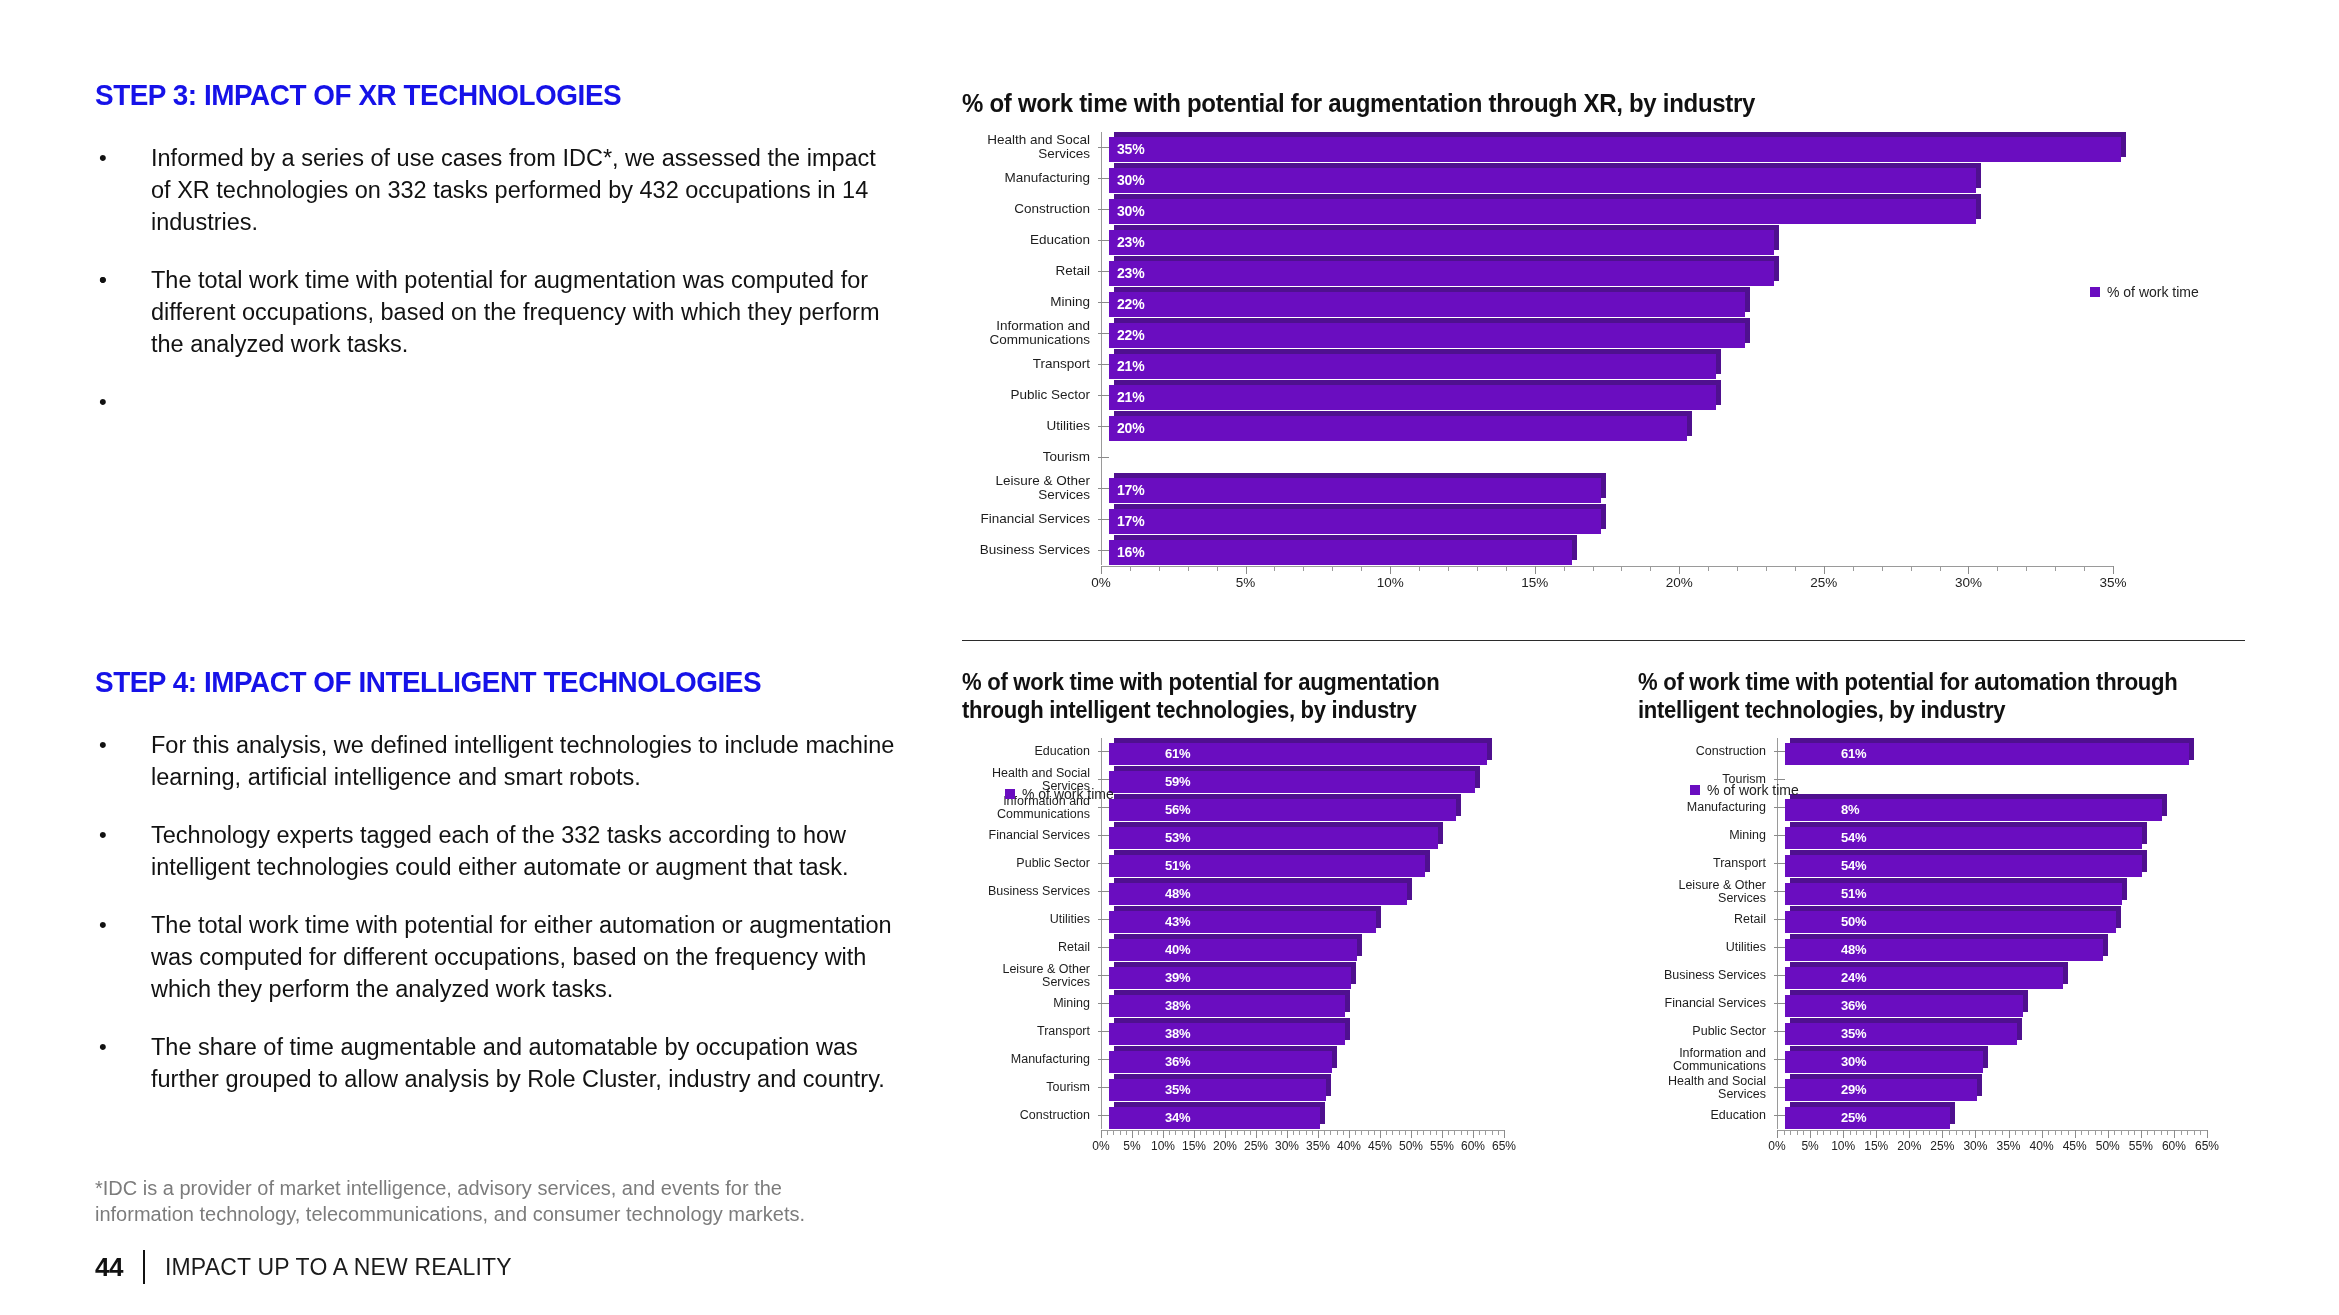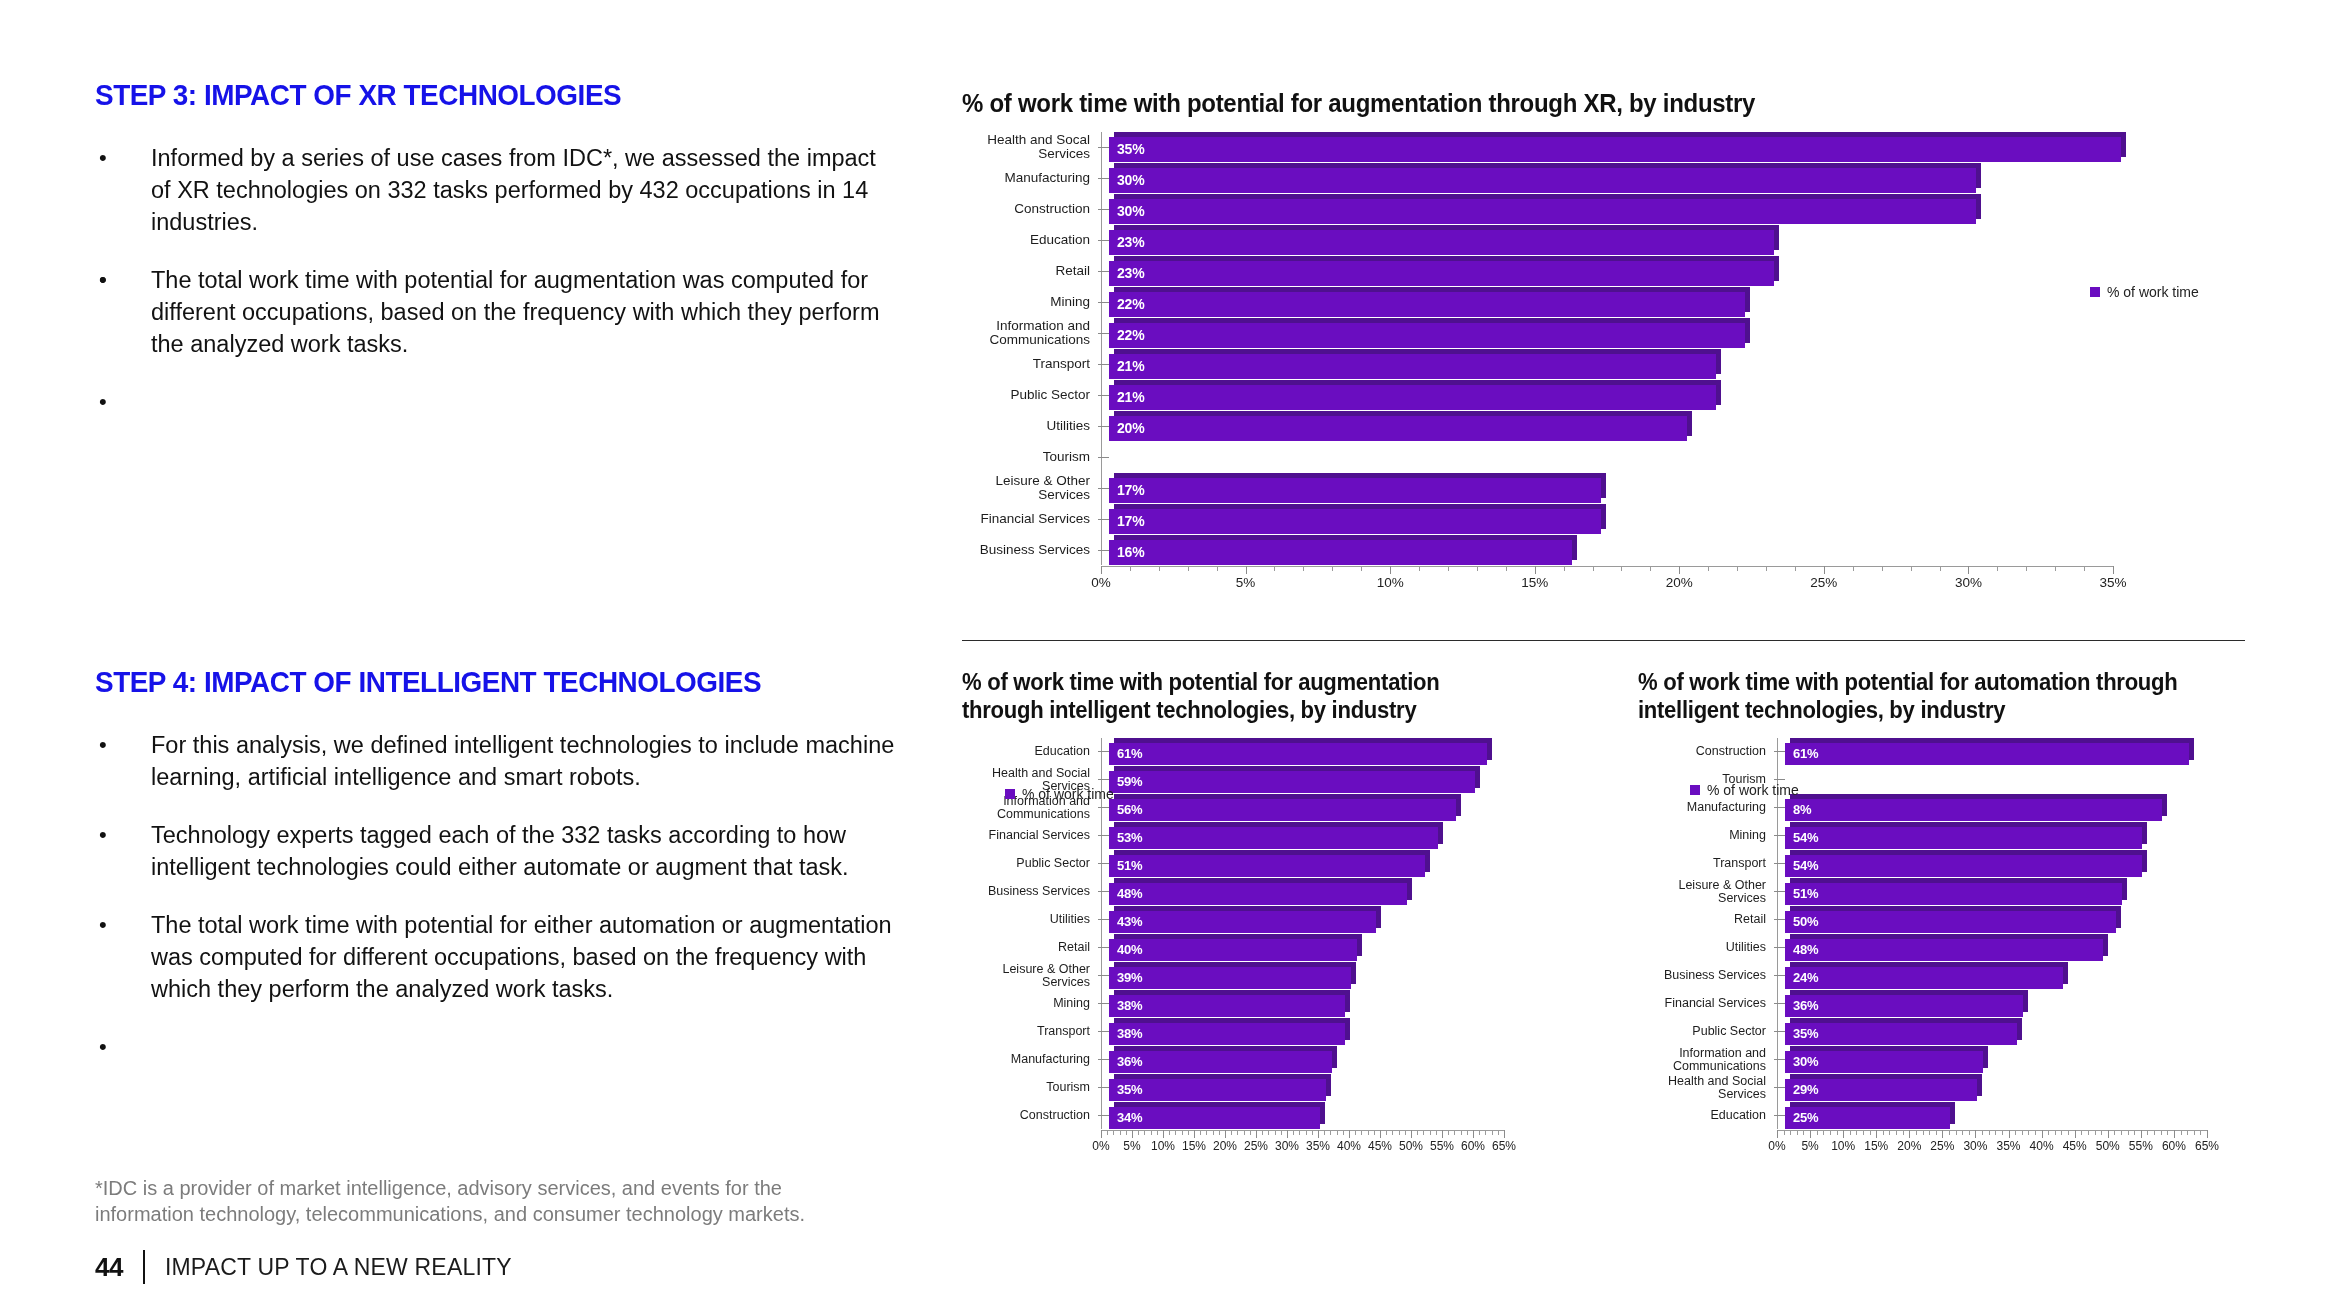--- a/index.html
+++ b/index.html
@@ -83,21 +83,21 @@
 
   
   #chart1{left:962px;top:88px;width:1283px;}
   #chart1 .cat{width:128px;}
   #chart1 .row{height:30px;margin-bottom:1px;}
   
   #chart2{left:962px;top:668px;width:580px;}
   #chart3{left:1638px;top:668px;width:607px;}
   #chart2 .cat,#chart3 .cat{width:128px;font-size:12.5px;line-height:13px;}
   #chart2 .row,#chart3 .row{height:27px;margin-bottom:1px;}
-  #chart2 .bar-label,#chart3 .bar-label{font-size:13px;}
+  #chart2 .bar-label,#chart3 .bar-label{font-size:13px;margin-left:48px;}
   #chart2 .ticklabels span,#chart3 .ticklabels span{font-size:12px;}
 </style>
 </head>
 <body>
 
 <div class="page">
 
   <div class="left-col">
     <h2 class="step-head">STEP 3: IMPACT OF XR TECHNOLOGIES</h2>
     <ul class="bullets" id="step3-list">
@@ -107,21 +107,21 @@
         <li><span class="dot">•</span></li>
       </ul>
   </div>
 
   <div class="step4-wrap">
     <h2 class="step-head">STEP 4:  IMPACT OF INTELLIGENT TECHNOLOGIES</h2>
     <ul class="bullets" id="step4-list">
         <li><span class="dot">•</span><span>For this analysis, we defined intelligent technologies to include machine learning, artificial intelligence and smart robots.</span></li>
         <li><span class="dot">•</span><span>Technology experts tagged each of the 332 tasks according to how intelligent technologies could either automate or augment that task.</span></li>
         <li><span class="dot">•</span><span>The total work time with potential for either automation or augmentation was computed for different occupations, based on the frequency with which they perform the analyzed work tasks.</span></li>
-        <li><span class="dot">•</span></li>
+        <li><span class="dot">•</span><span>The share of time augmentable and automatable by occupation was further grouped to allow analysis by Role Cluster, industry and country.</span></li>
       </ul>
   </div>
 
   <div class="footnote">*IDC is a provider of market intelligence, advisory services, and events for the information technology, telecommunications, and consumer technology markets.</div>
 
   <div class="footer">
     <span class="pnum">44</span>
     <span class="bar"></span>
     <span class="ftxt">IMPACT UP TO A NEW REALITY</span>
   </div>

